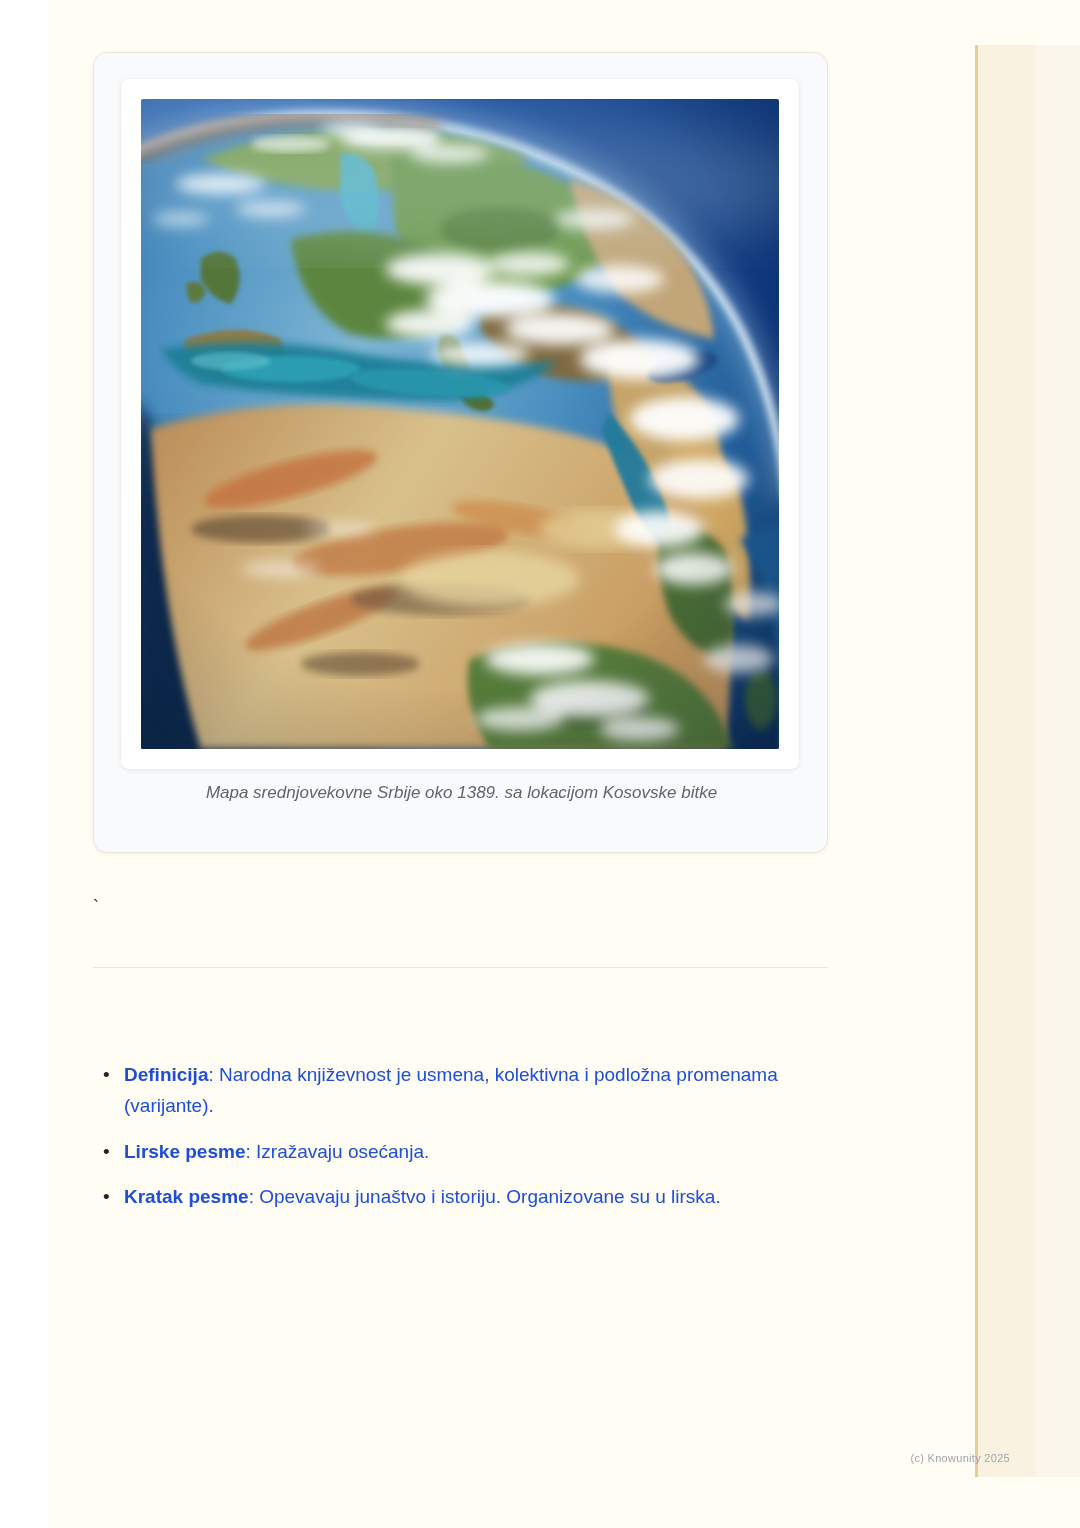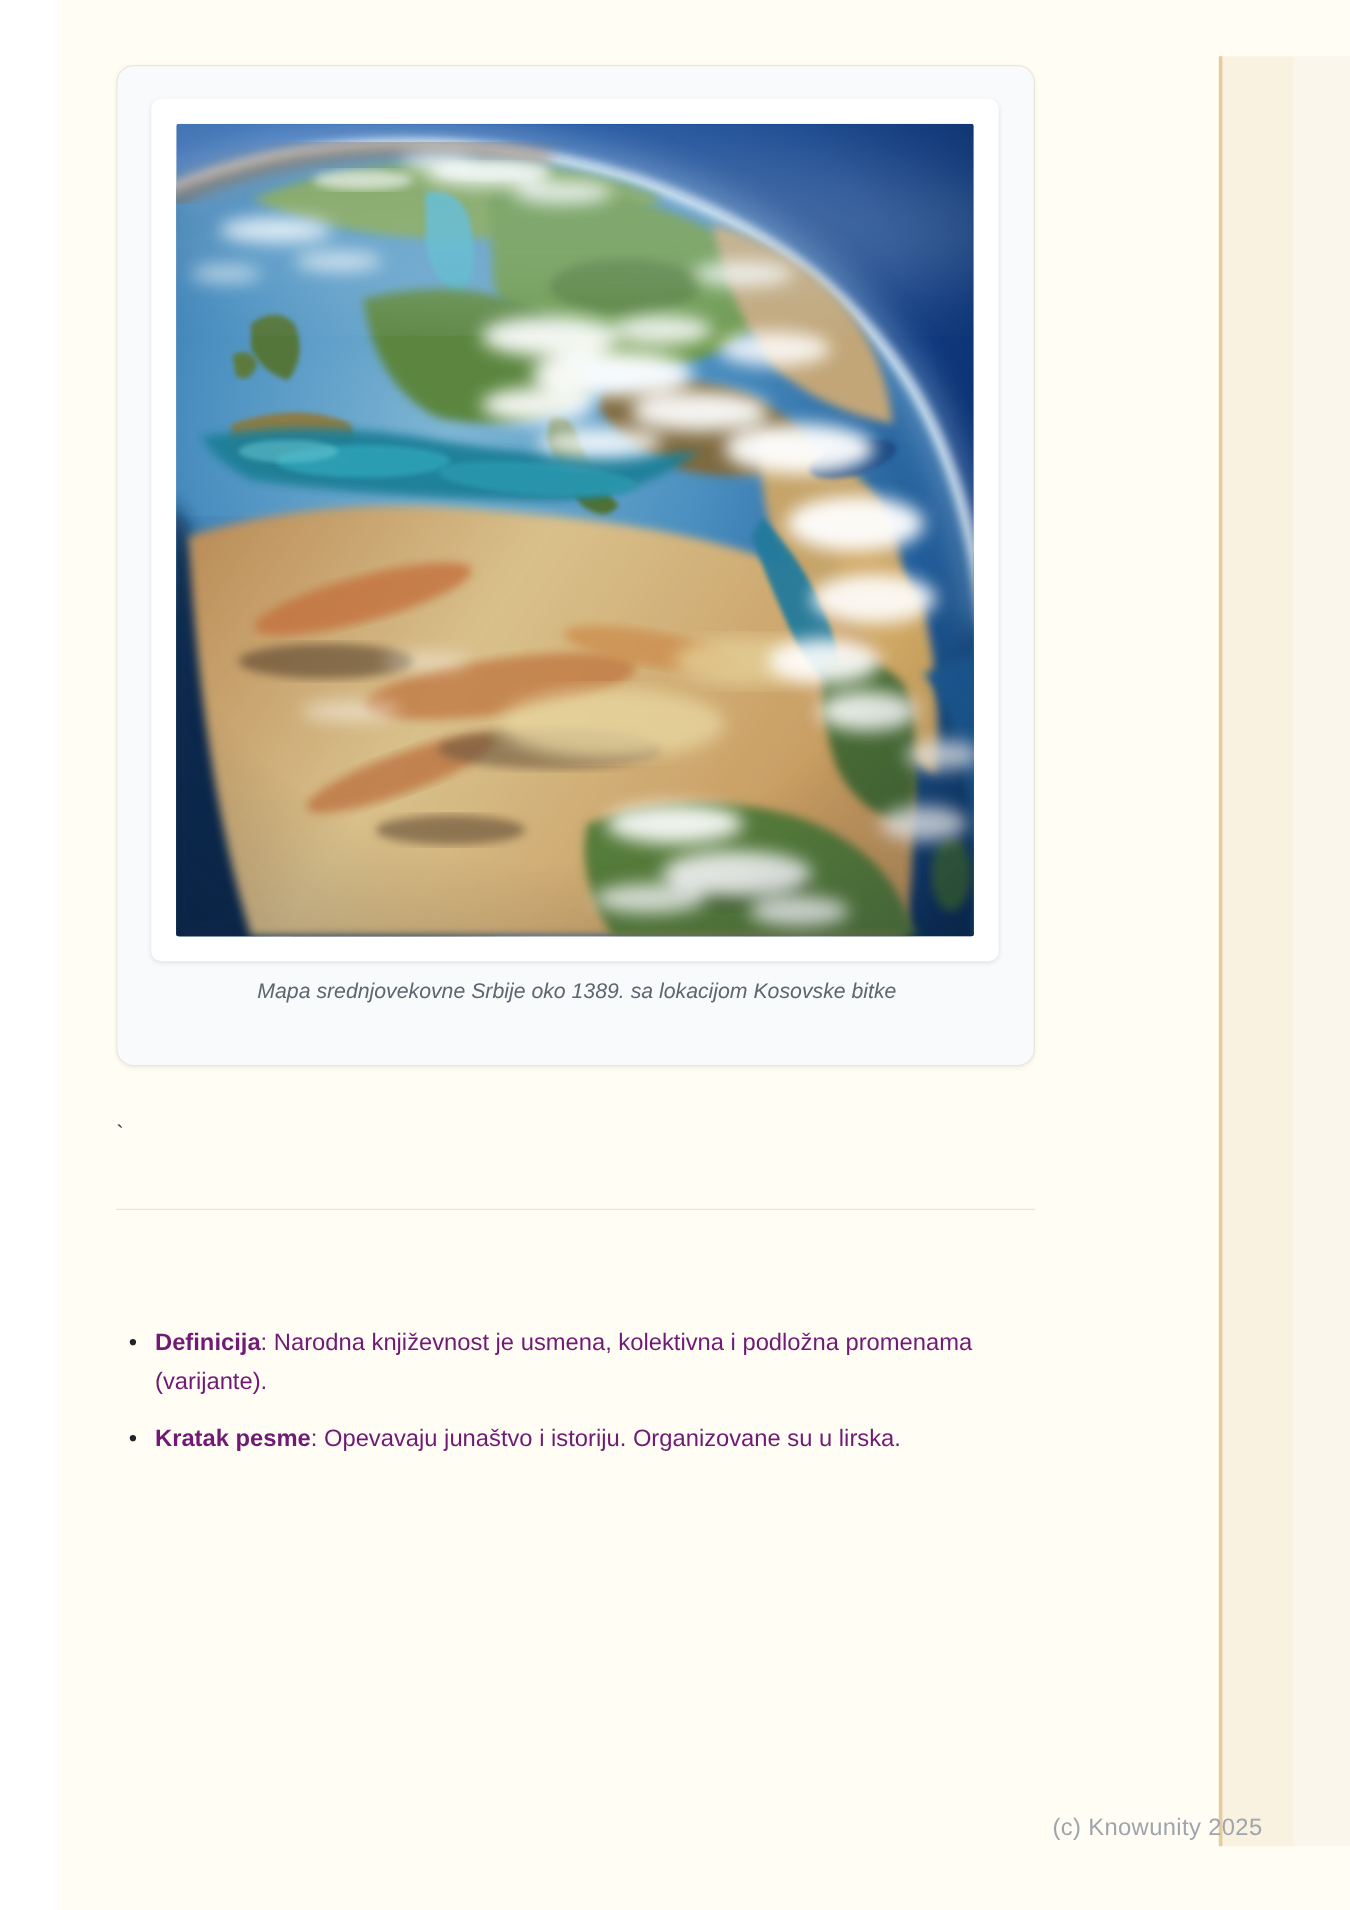--- a/index.html
+++ b/index.html
@@ -40,31 +40,31 @@
   .divider { position:absolute; left:0; top:915px; width:735px; height:1px; background:#E7E5E0; }
 
   .section-title {
     position:absolute; left:0; top:950px; width:735px;
     font-size:29px; font-weight:700; color:#F5A42C; letter-spacing:-.3px;
   }
 
   .summary-list { position:absolute; left:0; top:1008px; width:735px; list-style:none; }
   .summary-list li {
     position:relative; padding-left:31px; margin-bottom:15px;
-    font-size:19px; line-height:1.62; color:#701a75;
+    font-size:19px; line-height:1.62; color:#1d4ed8;
   }
   .summary-list li::before {
     content:"•"; position:absolute; left:10px; top:0;
     font-size:19px; color:#20242B;
   }
   .summary-list .term { font-weight:700; }
 
   .watermark {
     position:absolute; right:70px; top:1452px; z-index:5;
-    font-size:19px; color:#9FA5AC; letter-spacing:.3px;
+    font-size:11px; color:#9FA5AC; letter-spacing:.3px;
   }
 </style>
 </head>
 <body>
 
 <div class="left-white-strip"></div>
 <div class="right-beige-strip"></div>
 <div class="far-right-strip"></div>
 <div class="page-edge-line"></div>
 
@@ -212,18 +212,19 @@
     <div class="figure-caption">Mapa srednjovekovne Srbije oko 1389. sa lokacijom Kosovske bitke</div>
   </div>
 
   <div class="stray-backtick">`</div>
 
   <div class="divider"></div>
 
 
   <ul class="summary-list">
     <li><span class="term">Definicija</span><span>: Narodna književnost je usmena, kolektivna i podložna promenama (varijante).</span></li>
+    <li><span class="term">Lirske pesme</span><span>: Izražavaju osećanja.</span></li>
     <li><span class="term">Kratak pesme</span><span>: Opevavaju junaštvo i istoriju. Organizovane su u lirska.</span></li>
   </ul>
 
 </div>
 
 <div class="watermark">(c) Knowunity 2025</div>
 
 </body></html>

